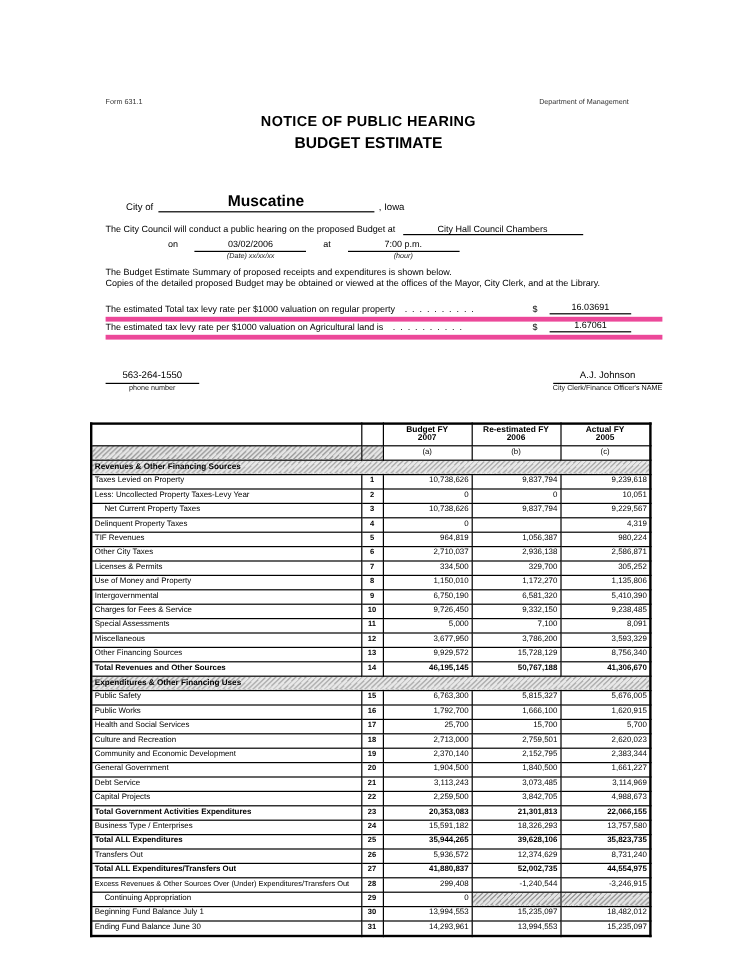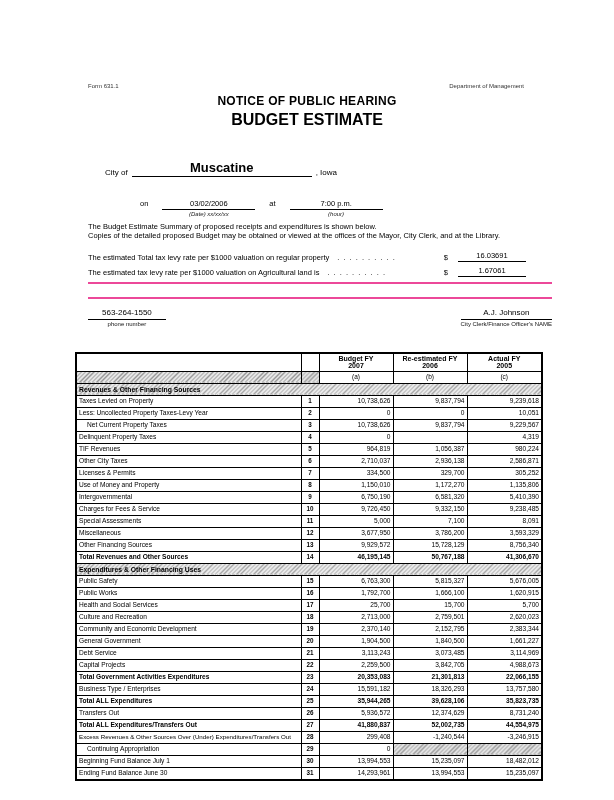--- a/index.html
+++ b/index.html
@@ -8,21 +8,21 @@
     font-family:"Liberation Sans", sans-serif; color:#000;
     -webkit-font-smoothing:antialiased;
   }
   .page { position:absolute; inset:0;border-radius:26px; }
 
   .meta { position:absolute; top:83px; left:88px; right:90px;
           display:flex; justify-content:space-between; font-size:6px; color:#333; }
 
   .titles { position:absolute; top:94px; left:0; right:0; text-align:center; }
   .t1 { font-size:12px; font-weight:bold; letter-spacing:.3px; }
-  .t2 { font-size:16px; font-weight:bold; margin-top:3px; }
+  .t2 { font-size:13px; font-weight:bold; margin-top:3px; }
   .t3 { font-size:8.5px; margin-top:7px; }
 
   .cityline { position:absolute; top:160px; left:105px; font-size:8px;
               display:flex; align-items:flex-end; }
   .cityname { display:inline-block; width:180px; text-align:center;
               border-bottom:1px solid #000; font-weight:bold; font-size:13px;
               margin:0 4px; padding-bottom:1px; }
 
   .hearing { position:absolute; top:186px; left:88px; right:62px; font-size:7.5px; }
   .loc { display:inline-block; min-width:150px; border-bottom:1px solid #000;
@@ -34,22 +34,22 @@
   .dval { display:inline-block; min-width:85px; border-bottom:1px solid #000;
           text-align:center; padding:0 4px 1px; }
   .hint { font-size:6px; font-style:italic; margin-top:1px; color:#222; }
 
   .para { position:absolute; left:88px; right:62px; font-size:7.5px; line-height:1.25; }
   .b1 { top:222px; }
   .b2 { top:231px; }
   .b3 { top:284px; }
 
   .levy { position:absolute; left:88px; right:62px; font-size:7.5px;
-          display:flex; align-items:flex-end; border-bottom:2px solid #ec4899;
-          padding-bottom:20px; }
+          display:flex; align-items:flex-end; border-bottom:4px solid #ec4899;
+          padding-bottom:2px; }
   .levy1 { top:251px; }
   .levy2 { top:266px; }
   .leaders { margin-left:8px; letter-spacing:1px; }
   .lgroup { margin-left:auto; margin-right:26px; display:flex; align-items:flex-end; }
   .uval { display:inline-block; min-width:68px; text-align:center;
           border-bottom:1px solid #000; margin-left:10px; padding-bottom:1px; }
 
   .sigrow { position:absolute; top:308px; left:88px; right:62px;
             display:flex; justify-content:space-between;gap:24px; }
   .sig { display:flex; flex-direction:column; text-align:center; }
@@ -87,20 +87,24 @@
     <div class="t1">NOTICE OF PUBLIC HEARING</div>
     <div class="t2">BUDGET ESTIMATE</div>
   </div>
 
   <div class="cityline">
     <span>City of</span>
     <span class="cityname">Muscatine</span>
     <span>, Iowa</span>
   </div>
 
+  <div class="hearing">
+    <span>The City Council will conduct a public hearing on the proposed Budget at</span>
+    <span class="loc">City Hall Council Chambers</span>
+  </div>
 
   <div class="dateline">
     <span>on</span>
     <span class="field">
       <span class="dval">03/02/2006</span>
       <span class="hint">(Date) xx/xx/xx</span>
     </span>
     <span>at</span>
     <span class="field">
       <span class="dval">7:00 p.m.</span>

